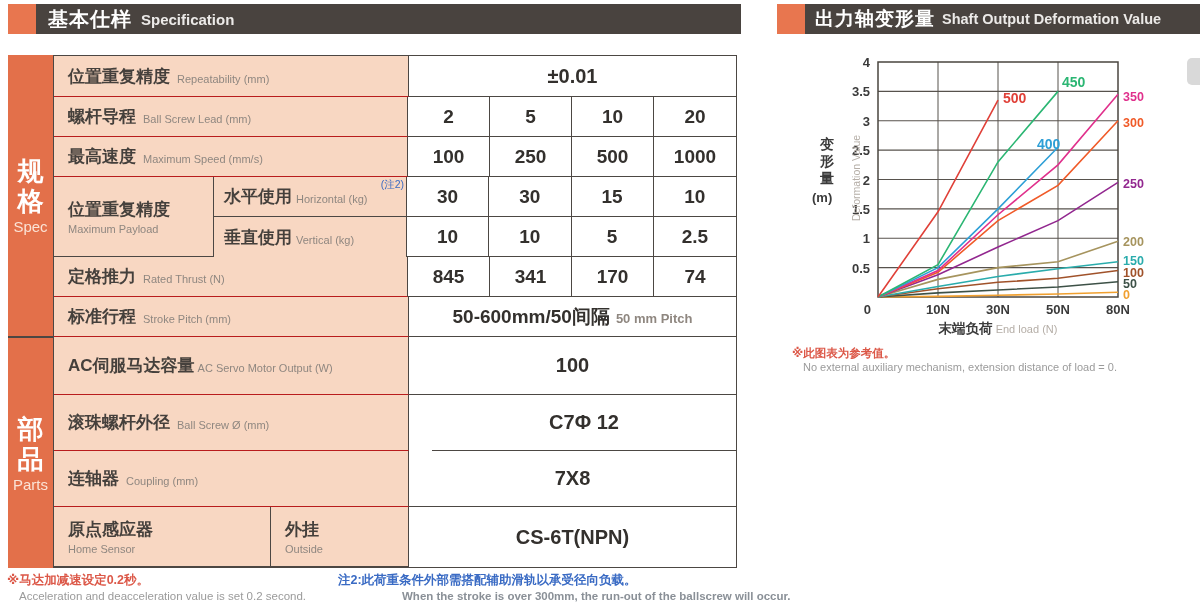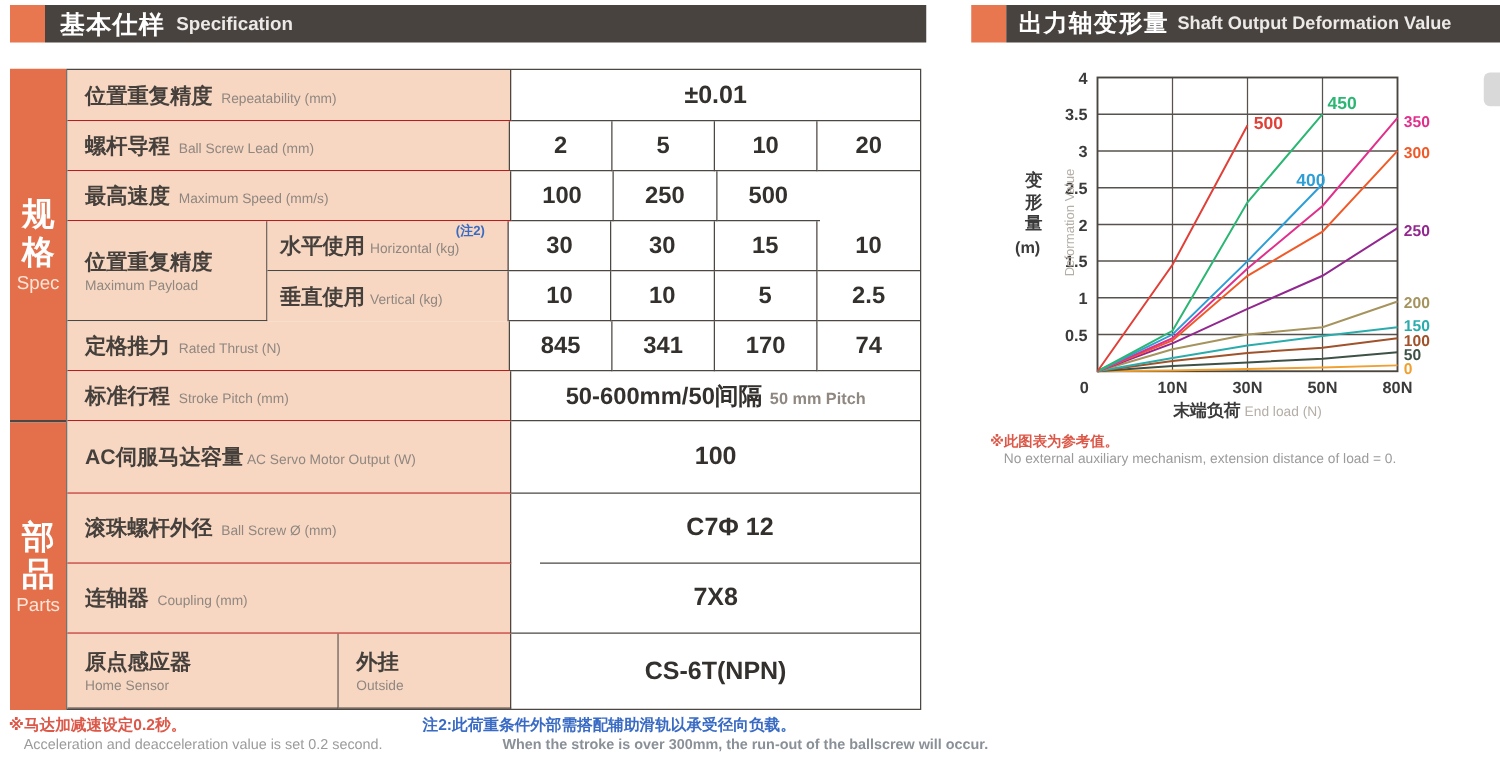--- a/index.html
+++ b/index.html
@@ -34,21 +34,21 @@
   .lc-main{box-sizing:border-box;background:#f8d7c2;border-right:1px solid #4c4743;border-bottom:1px solid #4c4743;
       display:flex;flex-direction:column;justify-content:center;padding-left:14px;}
   .lc-main .zh{font-size:17px;font-weight:700;color:#45403c;}
   .lc-main .en{font-size:11px;color:#8f8780;margin-top:2px;}
   .sub-col{flex:1;display:flex;flex-direction:column;}
   .sub-row{display:flex;height:40px;}
   .sub-label{width:193px;box-sizing:border-box;background:#f8d7c2;border-right:1px solid #4c4743;
       display:flex;align-items:center;padding-left:10px;position:relative;}
   .sub-row:first-child .sub-label,.sub-row:first-child .dc{border-bottom:1px solid #4c4743;}
   .sub-row:last-child .dc{border-bottom:1px solid #4c4743;}
-  .note-sup{position:absolute;top:1px;right:18px;font-size:10.5px;font-weight:700;color:#3a6bc4;}
+  .note-sup{position:absolute;top:1px;right:2px;font-size:10.5px;font-weight:400;color:#3a6bc4;}
   .stroke-zh{font-size:19px;font-weight:600;color:#33302d;}
   .stroke-en{font-size:13px;color:#8f8780;margin-left:6px;margin-top:4px;}
   
   .fn-red{font-size:12.5px;font-weight:700;color:#dc5848;}
   .fn-gray{font-size:11.5px;color:#9b9b9b;}
   .fn-blue{font-size:12.5px;font-weight:700;color:#3a6bc4;}
   .fn-gray2{font-size:11.5px;font-weight:700;color:#8a9097;margin-left:40px;}
   
   .chart-wrap{left:770px;top:48px;width:430px;height:335px;}
   .ytitle-zh{position:absolute;left:48px;top:88px;width:18px;text-align:center;font-size:14px;font-weight:700;color:#3b3b3b;line-height:17px;}
@@ -111,20 +111,21 @@
   </div>
 
   <div class="t-row" style="height:40px;">
     <div class="lc">
       <span class="zh">最高速度</span>
       <span class="en">Maximum Speed (mm/s)</span>
     </div>
     <div class="dc">100</div>
     <div class="dc">250</div>
     <div class="dc">500</div>
+    <div class="dc">1000</div>
   </div>
 
   <div class="t-row" style="height:80px;">
     <div class="lc-main" style="width:162px;">
       <span class="zh">位置重复精度</span>
       <span class="en">Maximum Payload</span>
     </div>
     <div class="sub-col">
       <div class="sub-row">
         <div class="sub-label">

